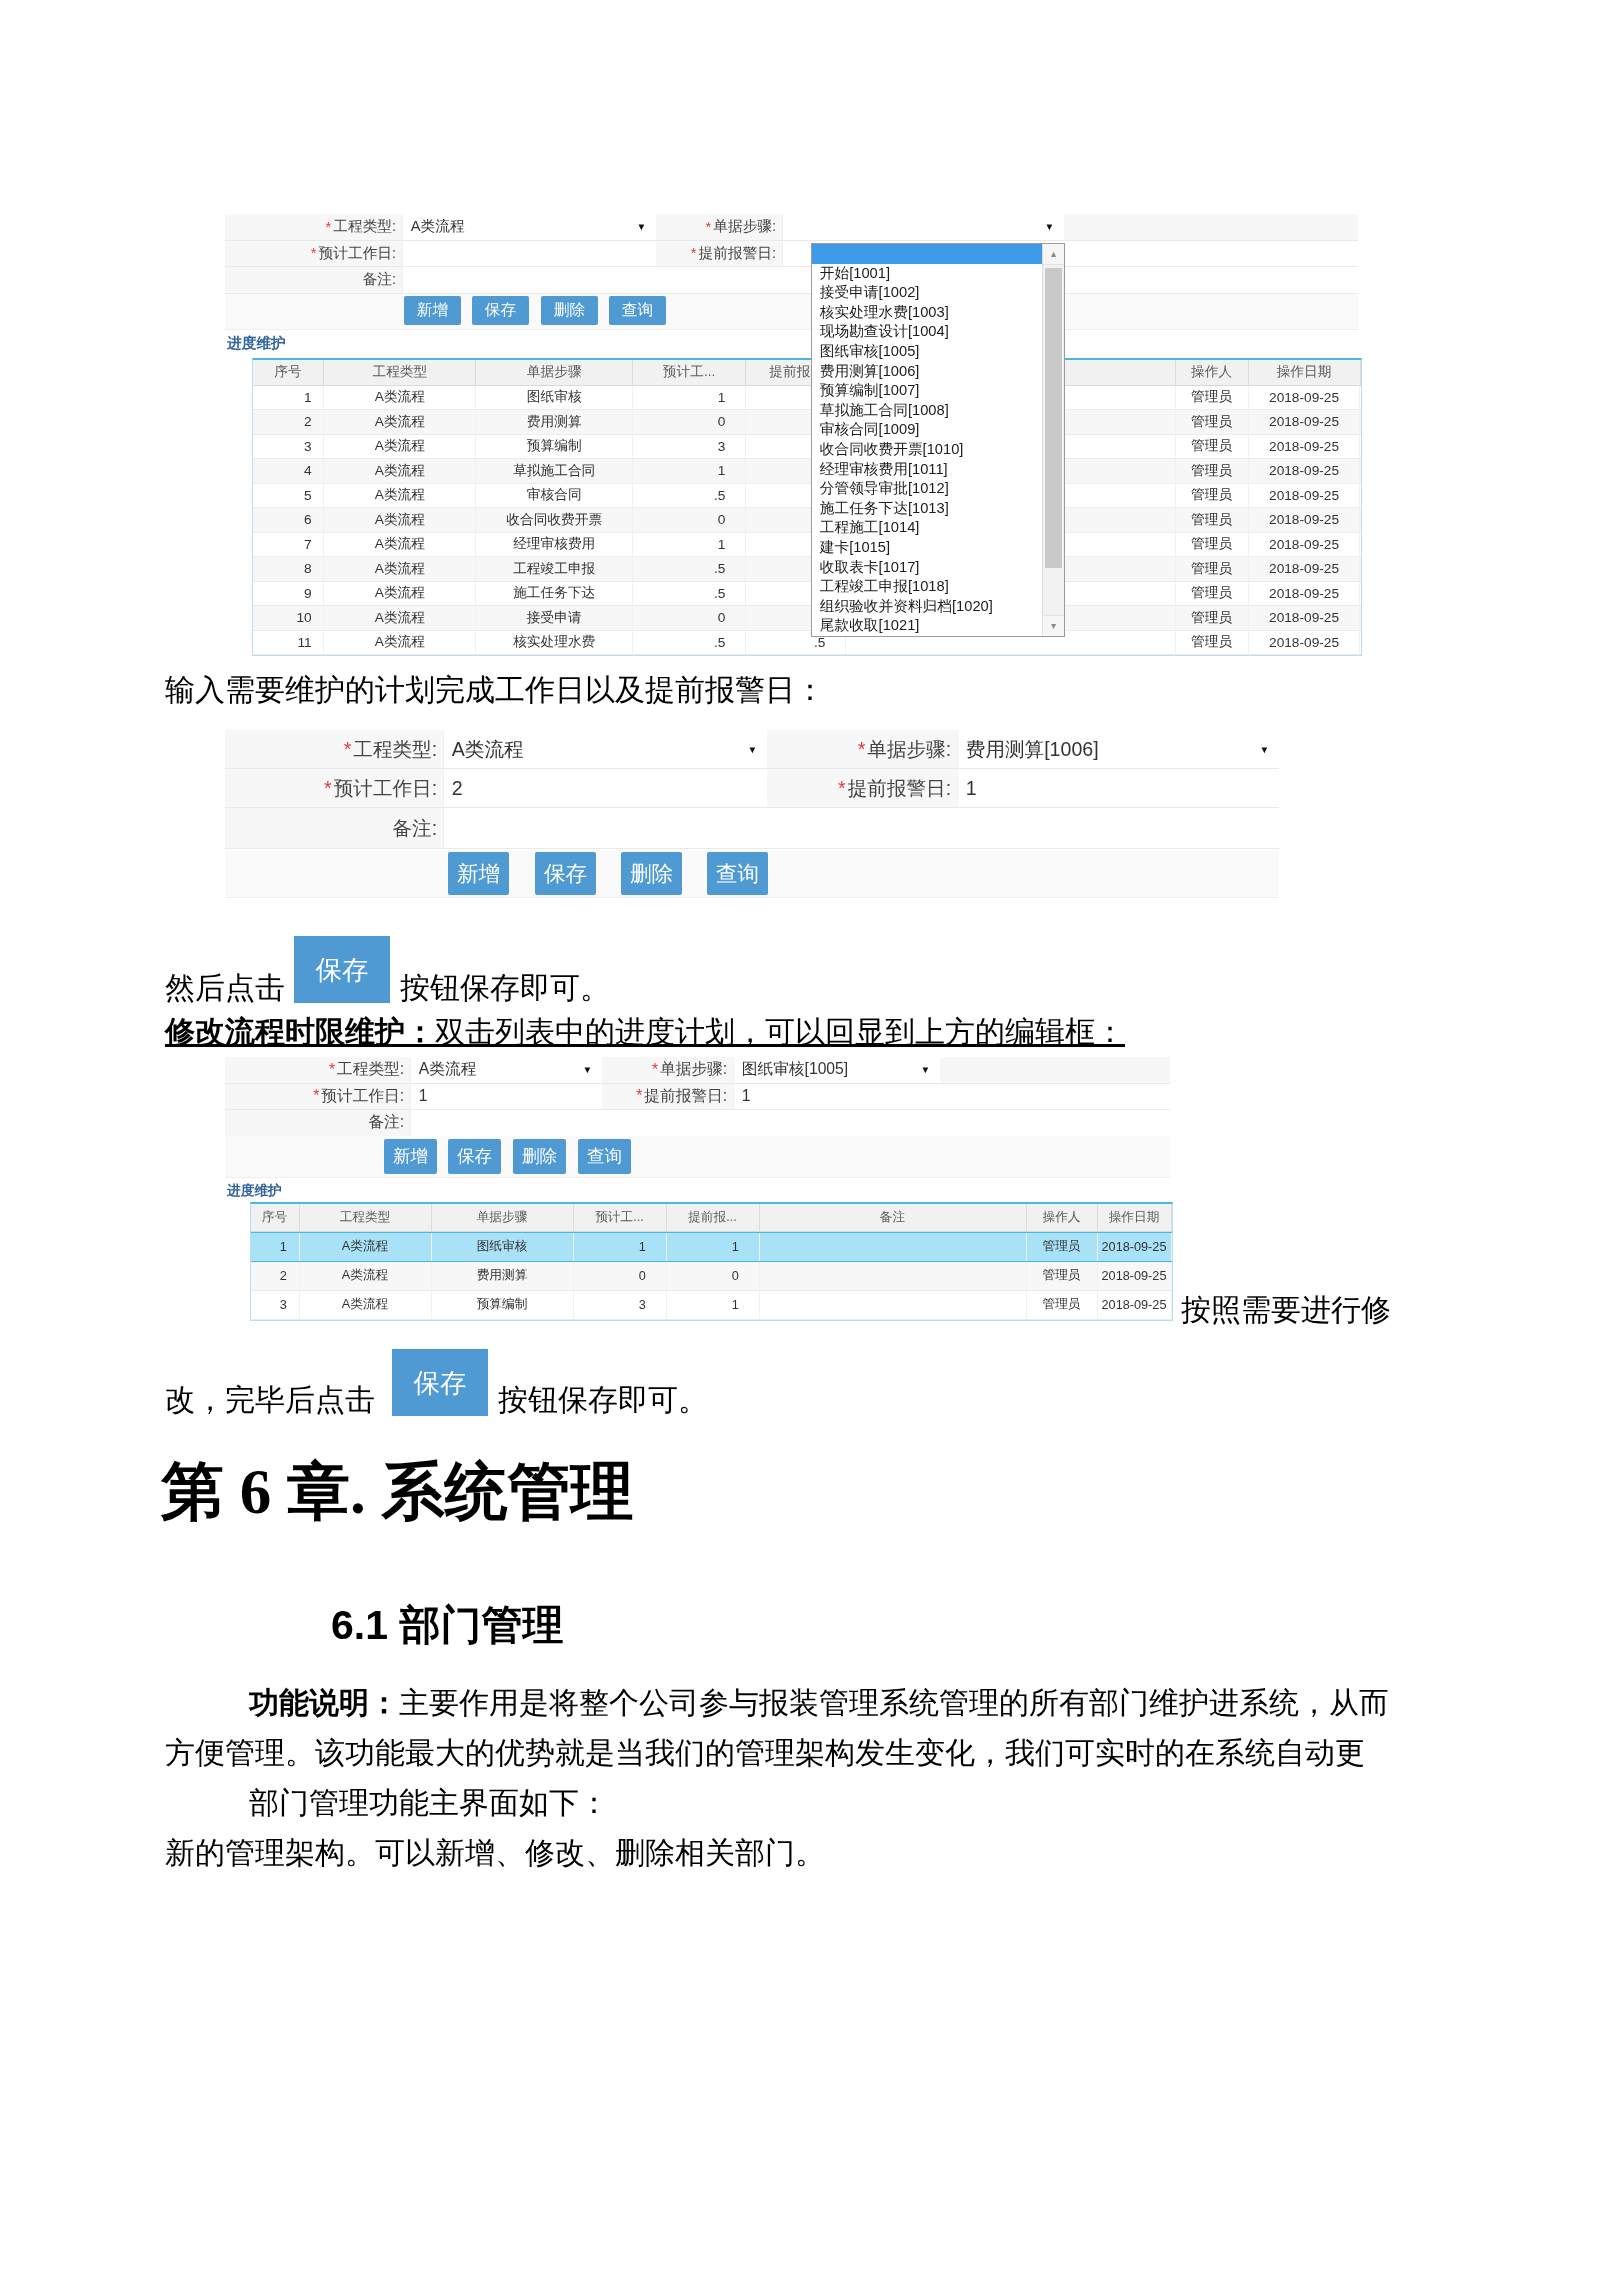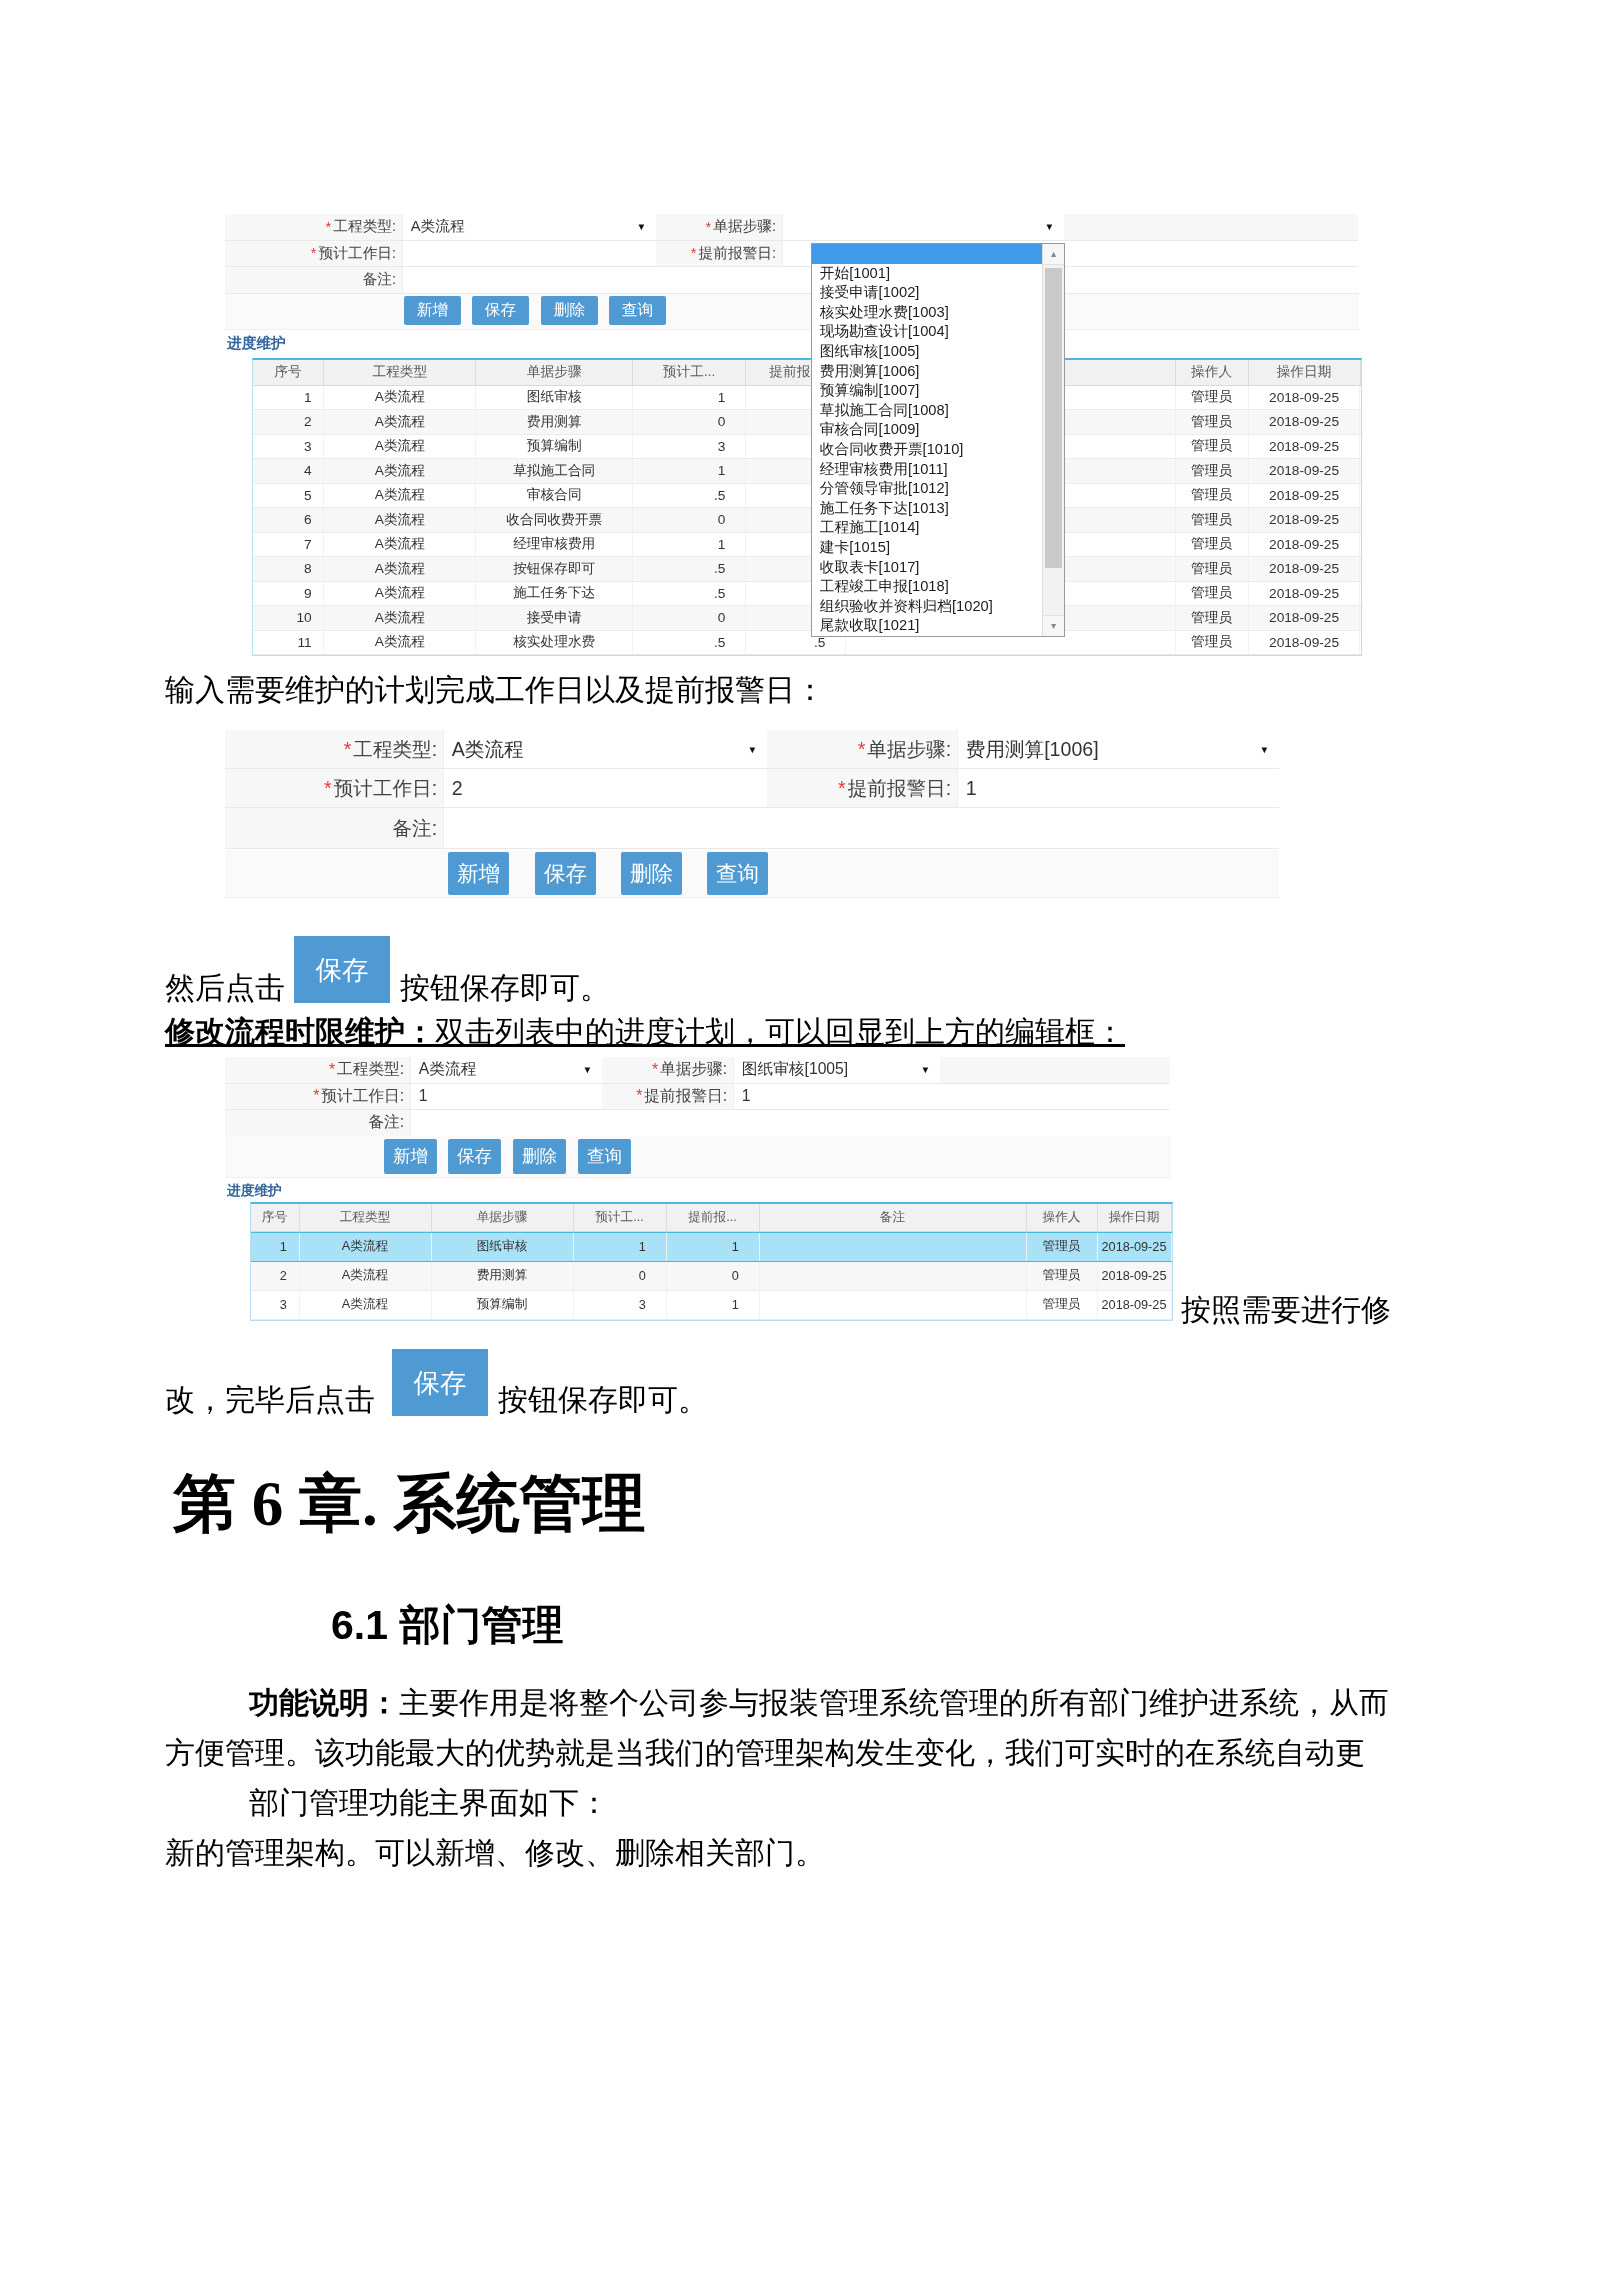--- a/index.html
+++ b/index.html
@@ -45,21 +45,21 @@
   .dd-up{top:0;border-bottom:1px solid #e2e2e2;}
   .dd-down{bottom:0;border-top:1px solid #e2e2e2;}
   .dd-thumb{position:absolute;left:2px;right:2px;top:23.5px;height:300px;background:#c9c9c9;}
 
   
   .doc-text{position:absolute;font-family:"Liberation Serif",serif;font-size:30px;color:#000;white-space:nowrap;}
   .hei{font-family:"Liberation Sans",sans-serif;font-weight:700;}
   .inline-btn{position:absolute;width:96px;height:67px;background:#4f9ad3;color:#fff;
       display:flex;align-items:center;justify-content:center;font-size:26.5px;
       font-family:"Liberation Sans",sans-serif;}
-  .chapter{position:absolute;margin:12px;font-family:"Liberation Serif",serif;font-weight:bold;
+  .chapter{position:absolute;margin:0;font-family:"Liberation Serif",serif;font-weight:bold;
       font-size:63px;color:#000;white-space:nowrap;}
   .section6{position:absolute;margin:0;font-family:"Liberation Sans",sans-serif;font-weight:700;
       font-size:41px;color:#000;white-space:nowrap;}
   .pl{position:relative;line-height:50px;white-space:nowrap;}
   .pl.indent{padding-left:84px;}
   .para{position:absolute;left:165px;top:1678px;font-family:"Liberation Serif",serif;font-size:30px;color:#000;}
 
   
   .s1{left:225px;top:214px;width:1134px;height:433px;font-size:14.7px;}
   .s1 .fr{height:26.5px;}
@@ -231,21 +231,21 @@
           <span class="td" style="width: 157px;">经理审核费用</span>
           <span class="td num" style="width: 113px;">1</span>
           <span class="td num" style="width: 100px;">1</span>
           <span class="td" style="width: 330px;"></span>
           <span class="td" style="width: 73px;">管理员</span>
           <span class="td" style="width: 112px;">2018-09-25</span>
         </div>
         <div class="tr alt">
           <span class="td idx" style="width: 72px;">8</span>
           <span class="td" style="width: 152px;">A类流程</span>
-          <span class="td" style="width: 157px;">按钮保存即可</span>
+          <span class="td" style="width: 157px;">工程竣工申报</span>
           <span class="td num" style="width: 113px;">.5</span>
           <span class="td num" style="width: 100px;">.5</span>
           <span class="td" style="width: 330px;"></span>
           <span class="td" style="width: 73px;">管理员</span>
           <span class="td" style="width: 112px;">2018-09-25</span>
         </div>
         <div class="tr">
           <span class="td idx" style="width: 72px;">9</span>
           <span class="td" style="width: 152px;">A类流程</span>
           <span class="td" style="width: 157px;">施工任务下达</span>

